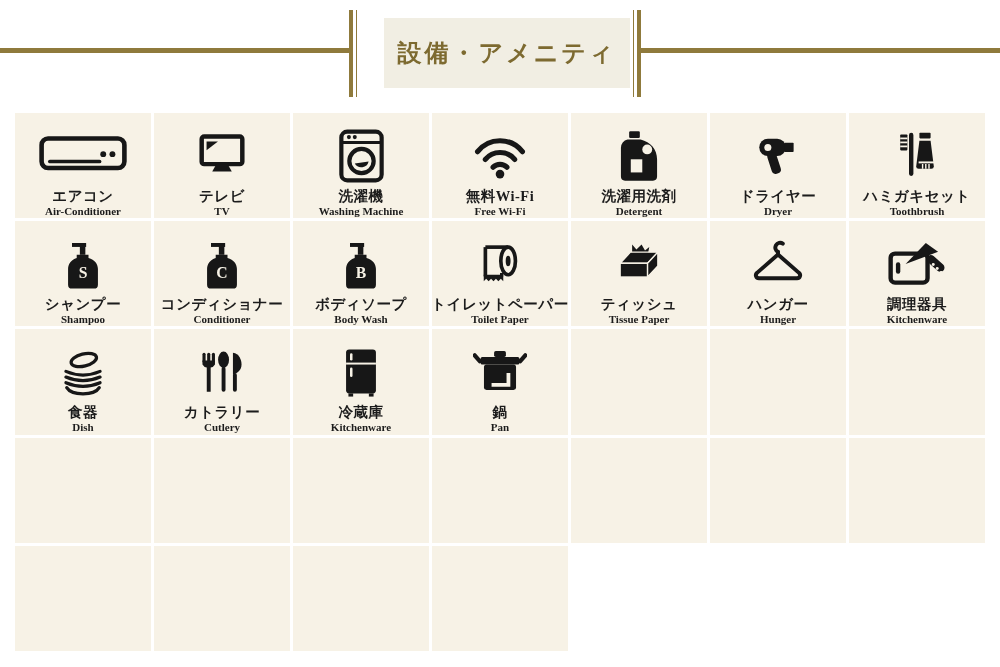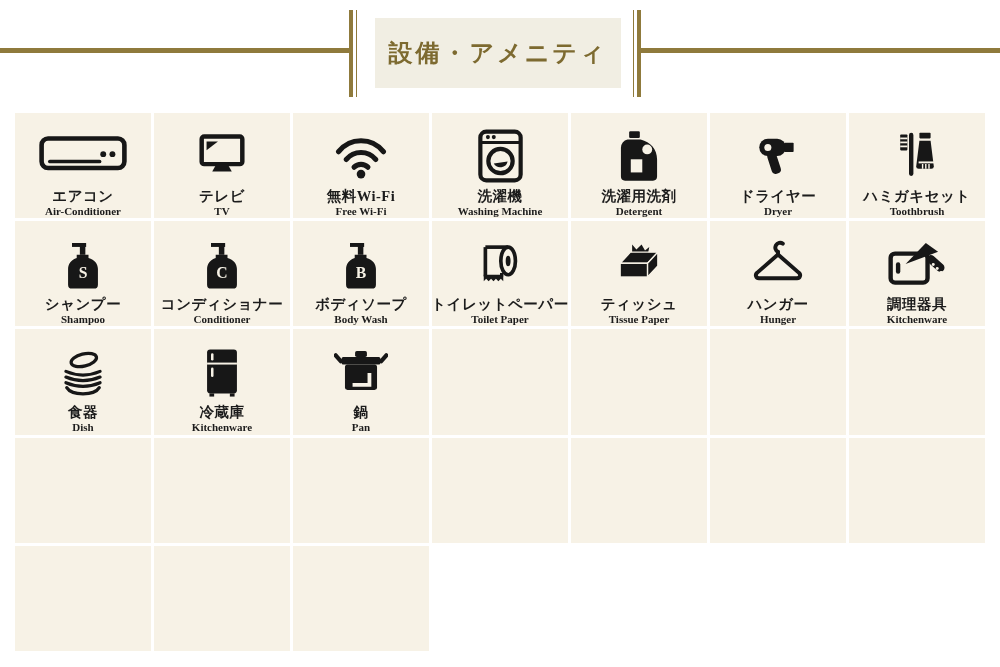--- a/index.html
+++ b/index.html
@@ -14,21 +14,21 @@
     overflow:hidden;
   }
   
   .rule{position:absolute;top:48px;height:3px;border-top:3px solid var(--gold);border-bottom:2px solid var(--gold);}
   .rule.left{left:0;width:350px;}
   .rule.right{left:640px;width:360px;}
   .vbar{position:absolute;top:10px;height:87px;width:8px;}
   .vbar.left{left:349px;border-left:4px solid var(--gold);border-right:1px solid var(--gold);}
   .vbar.right{left:633px;border-right:4px solid var(--gold);border-left:1px solid var(--gold);}
   .title-box{
-    position:absolute;left:375px;top:18px;width:246px;height:70px;
+    position:absolute;left:384px;top:18px;width:246px;height:70px;
     background:#f1eee3;display:flex;align-items:center;justify-content:center;
   }
   .title-box h1{
     font-size:24px;font-weight:700;color:#7d6a30;letter-spacing:3px;white-space:nowrap;
   }
   
   .amenity-grid{
     position:absolute;left:15px;top:113px;width:970px;height:538px;
     display:grid;grid-template-columns:repeat(7,1fr);grid-template-rows:repeat(5,1fr);
     gap:3px;background:#ffffff;
@@ -77,46 +77,46 @@
         <path d="M13,11 h14 l-14,11 z"></path>
         <path d="M25,39 h14 l5,9 h-24 z"></path>
       </svg>
     </div>
     <div class="jp">テレビ</div>
     <div class="en">TV</div>
   </div>
 
   <div class="cell">
     <div class="icon-wrap">
-      <svg width="58" height="50" viewBox="0 0 64 58" class="ic">
-        <g fill="none" stroke="#171717" stroke-width="6" stroke-linecap="round">
-          <path d="M6,24 a33,33 0 0 1 52,0"></path>
-          <path d="M15,33 a22,22 0 0 1 34,0"></path>
-          <path d="M24,42 a11.5,11.5 0 0 1 16,0"></path>
-        </g>
-        <circle cx="32" cy="50" r="5"></circle>
-      </svg>
-    </div>
-    <div class="jp">無料Wi-Fi</div>
-    <div class="en">Free Wi-Fi</div>
-  </div>
-
-  <div class="cell">
-    <div class="icon-wrap">
       <svg width="47" height="54" viewBox="0 0 56 64" class="ic">
         <rect x="4" y="3" width="48" height="58" rx="7" fill="none" stroke="#171717" stroke-width="5"></rect>
         <line x1="5" y1="16" x2="51" y2="16" stroke="#171717" stroke-width="3.5"></line>
         <circle cx="13" cy="9.5" r="2.4"></circle>
           <circle cx="20" cy="9.5" r="2.4"></circle>
         <circle cx="28" cy="38" r="14.5" fill="none" stroke="#171717" stroke-width="5"></circle>
         <path d="M20,41 a9,9 0 0 0 16.5,-2.5 z"></path>
       </svg>
     </div>
     <div class="jp">洗濯機</div>
     <div class="en">Washing Machine</div>
+  </div>
+
+  <div class="cell">
+    <div class="icon-wrap">
+      <svg width="58" height="50" viewBox="0 0 64 58" class="ic">
+        <g fill="none" stroke="#171717" stroke-width="6" stroke-linecap="round">
+          <path d="M6,24 a33,33 0 0 1 52,0"></path>
+          <path d="M15,33 a22,22 0 0 1 34,0"></path>
+          <path d="M24,42 a11.5,11.5 0 0 1 16,0"></path>
+        </g>
+        <circle cx="32" cy="50" r="5"></circle>
+      </svg>
+    </div>
+    <div class="jp">無料Wi-Fi</div>
+    <div class="en">Free Wi-Fi</div>
   </div>
 
   <div class="cell">
     <div class="icon-wrap">
       <svg width="46" height="54" viewBox="0 0 56 64" class="ic">
         <rect x="16" y="2" width="13" height="8" rx="1.5"></rect>
         <path d="M14,12 h16 c12,3 20,12 20,24 v21 a5,5 0 0 1 -5,5 h-34 a5,5 0 0 1 -5,-5 v-35 a10,10 0 0 1 8,-10 z"></path>
         <circle cx="38" cy="24" r="6" fill="var(--bg)"></circle>
         <rect x="18" y="36" width="14" height="16" fill="var(--bg)"></rect>
       </svg>
@@ -267,20 +267,36 @@
           <path d="M11,34 q21,9 42,0"></path>
           <path d="M11,41 q21,9 42,0"></path>
           <path d="M12,47 a21,11 0 0 0 40,0"></path>
         </g>
       </svg>
     </div>
     <div class="jp">食器</div>
     <div class="en">Dish</div>
   </div>
 
+  <div class="cell">
+    <div class="icon-wrap">
+      <svg width="50" height="52" viewBox="0 0 64 60" class="ic">
+        <rect x="7" y="4" width="4" height="13" rx="2"></rect>
+        <rect x="13" y="4" width="4" height="13" rx="2"></rect>
+        <rect x="19" y="4" width="4" height="13" rx="2"></rect>
+        <path d="M7,14 h16 v5 a8,8 0 0 1 -5.5,4 v31 h-5 v-31 a8,8 0 0 1 -5.5,-4 z"></path>
+        <ellipse cx="34" cy="13" rx="7" ry="10.5"></ellipse>
+        <rect x="31.5" y="22" width="5" height="32" rx="2.5"></rect>
+        <path d="M46,4 c8,1 11,9 11,15 0,7 -5,11 -11,13 z"></path>
+        <rect x="46" y="30" width="5" height="24" rx="2.5"></rect>
+      </svg>
+    </div>
+    <div class="jp">カトラリー</div>
+    <div class="en">Cutlery</div>
+  </div>
 
   <div class="cell">
     <div class="icon-wrap">
       <svg width="44" height="54" viewBox="0 0 56 64" class="ic">
         <rect x="12" y="58" width="6" height="4"></rect>
           <rect x="38" y="58" width="6" height="4"></rect>
         <rect x="9" y="2" width="38" height="56" rx="4"></rect>
         <line x1="9" y1="20" x2="47" y2="20" stroke="var(--bg)" stroke-width="2.5"></line>
         <rect x="14" y="7" width="3.2" height="9" rx="1.6" fill="var(--bg)"></rect>
         <rect x="14" y="25" width="3.2" height="12" rx="1.6" fill="var(--bg)"></rect>

